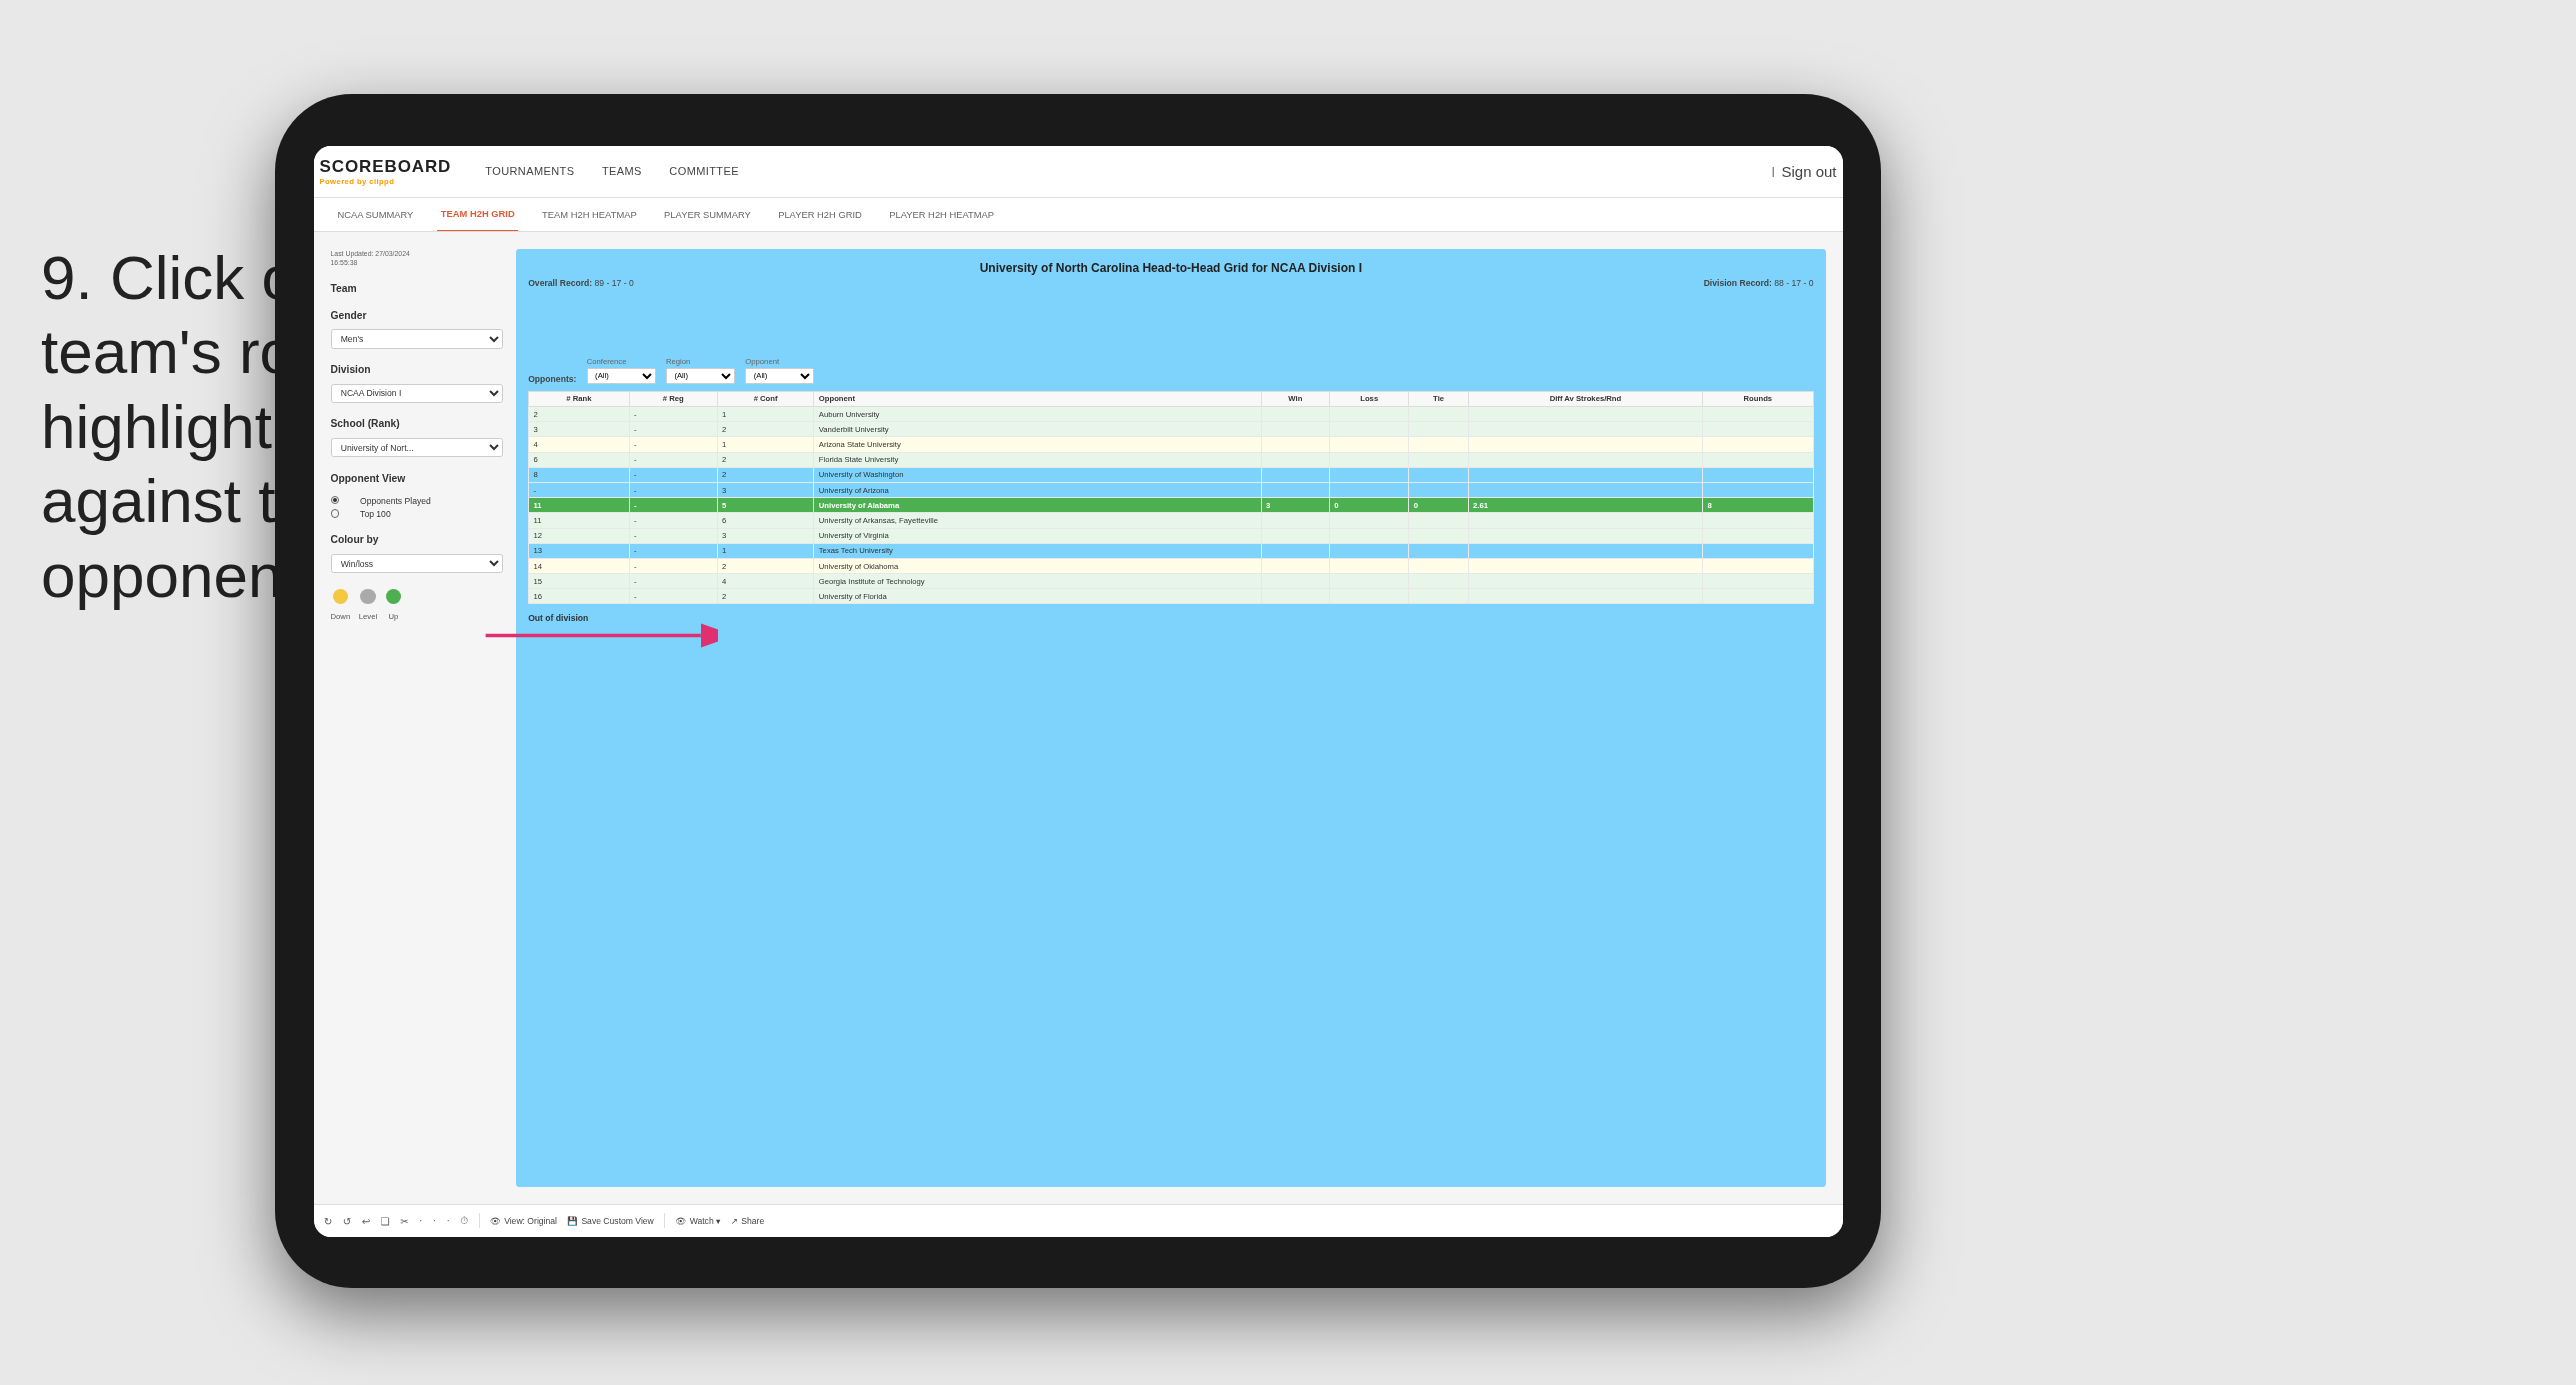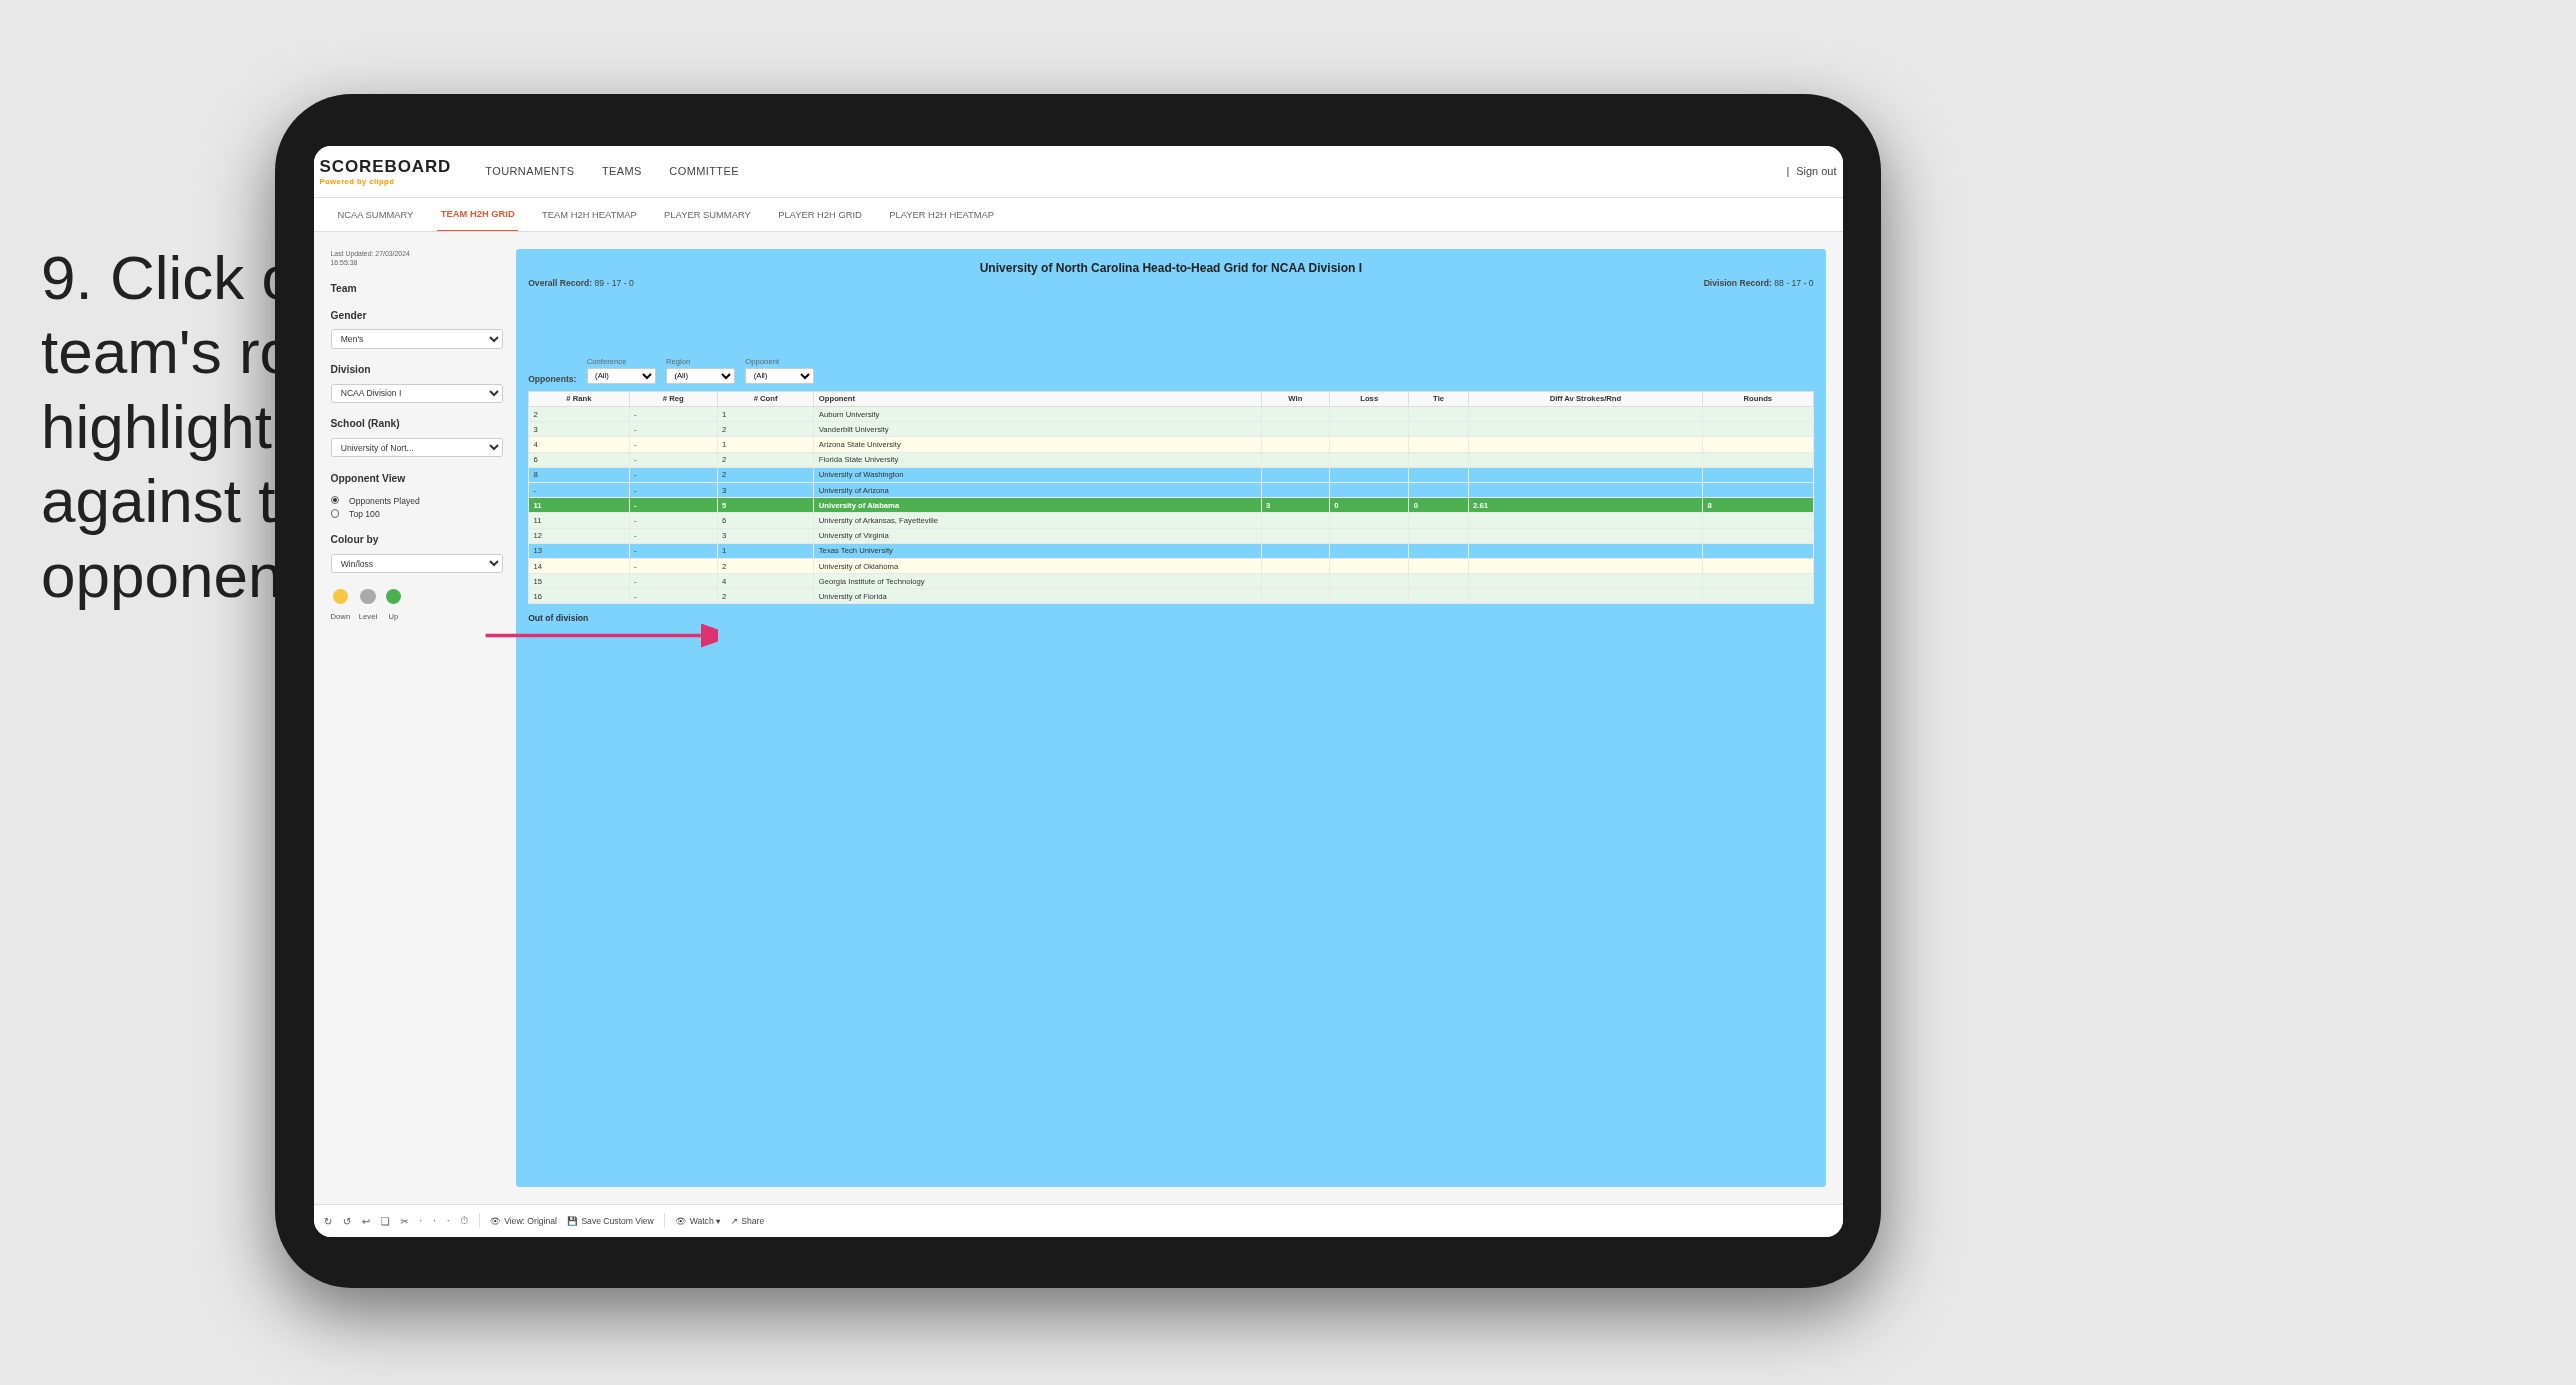--- a/index.html
+++ b/index.html
@@ -179,21 +179,21 @@
     .radio-group {
       display: flex;
       flex-direction: column;
       gap: 3.4px;
       margin-top: 3.4px;
     }
 
     .radio-item {
       display: flex;
       align-items: flex-start;
-      gap: 10px;
+      gap: 21px;
       font-size: 8.6px;
       color: #333;
     }
 
     .radio-dot {
       width: 8.6px;
       height: 8.6px;
       border-radius: 50%;
       border: 1.3px solid #666;
       display: flex;
@@ -443,21 +443,21 @@
           <span style="color:#f90;font-weight:bold">clippd</span>
         </span>
       </div>
       <div class="nav-links">
         <span class="nav-link">TOURNAMENTS</span>
         <span class="nav-link">TEAMS</span>
         <span class="nav-link">COMMITTEE</span>
       </div>
       <div class="sign-out-area">
         <span>|</span>
-        <span style="cursor:pointer;color:#444;font-size:11px">Sign out</span>
+        <span style="cursor:pointer;color:#444;font-size:15px">Sign out</span>
       </div>
     </div>
 
     <div class="sub-nav">
       <span class="sub-nav-item">NCAA SUMMARY</span>
       <span class="sub-nav-item active">TEAM H2H GRID</span>
       <span class="sub-nav-item">TEAM H2H HEATMAP</span>
       <span class="sub-nav-item">PLAYER SUMMARY</span>
       <span class="sub-nav-item">PLAYER H2H GRID</span>
       <span class="sub-nav-item">PLAYER H2H HEATMAP</span>

